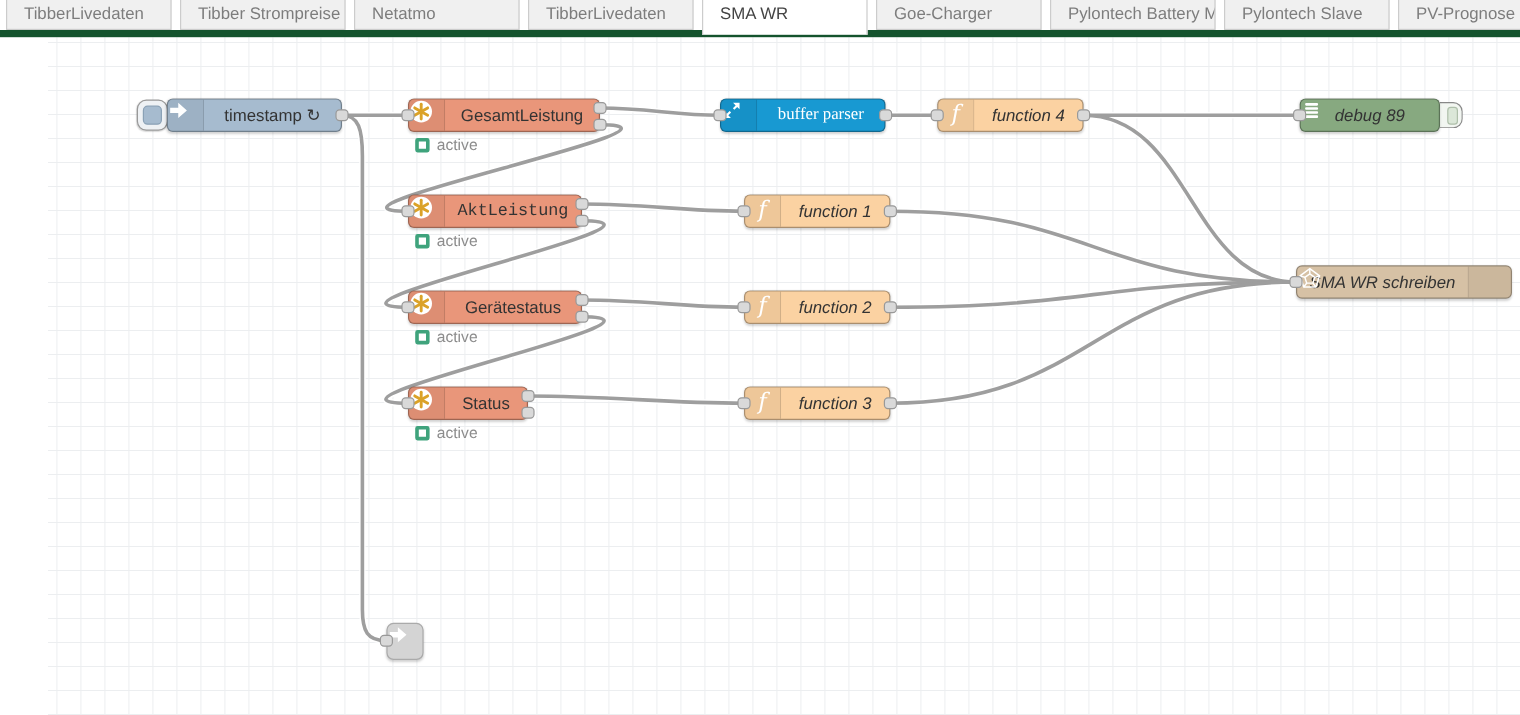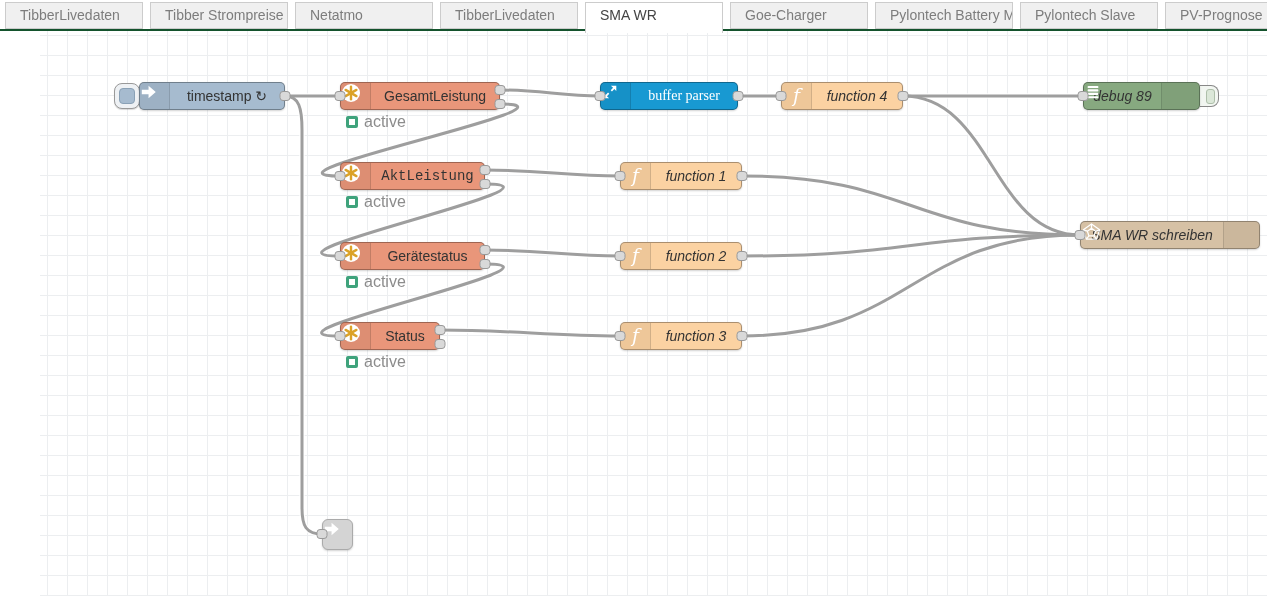--- a/index.html
+++ b/index.html
@@ -2,21 +2,21 @@
 <html><head>
 <meta charset="utf-8">
 <style>
   * { box-sizing: border-box; margin: 0; padding: 0; }
   html,body { width: 1267px; height: 596px; overflow: hidden;
     font-family: "Liberation Sans", sans-serif; background: #fff; }
   #app { position: relative; width: 1267px; height: 596px; }
 
   
   .tabbar { position: absolute; top:0; left:0; width:100%; height:31px;
-    background:#fff; border-bottom:2px solid #14532d; display:flex;
+    background:#fff; border-bottom:6px solid #14532d; display:flex;
     align-items:flex-end; padding-left:5px; z-index:10; }
   .tab { flex:0 0 138px; width:138px; height:27px; margin-right:7px;
     background:#f0f0f0; border:1px solid #ccc; border-bottom:1px solid #ccc;
     color:#7d7d7d; font-size:14px; line-height:25px; padding:0 14px;
     white-space:nowrap; overflow:hidden; cursor:pointer; }
   .tab.active { height:31px; margin-bottom:-4px; background:#fff;
     border-bottom:none; color:#444; font-weight:normal; z-index:12; position:relative; }
 
   
   .canvas { position:absolute; top:31px; left:0; width:1267px; height:565px;
@@ -41,21 +41,21 @@
   .node .label.white { color:#fff; }
   .icon-region { width:30px; display:flex; align-items:center; justify-content:center;
     background:rgba(0,0,0,.05); border-right:1px solid rgba(0,0,0,.12);
     border-radius:4px 0 0 4px; }
   .icon-region.right { border-right:none; border-left:1px solid rgba(0,0,0,.12);
     border-radius:0 4px 4px 0; }
   .n-inject  { background:#a6bbcf; }
   .n-salmon  { background:#e9967a; }
   .n-blue    { background:#1899d2;font-family:Liberation Serif, serif; }
   .n-func    { background:#fbd2a2; }
-  .n-debug   { background:#87a980; }
+  .n-debug   { background:#87a980;flex-direction:column; }
   .n-write   { background:#d6c1a5; }
   .n-link    { background:#d4d4d4; border-color:#aaa; width:31px; height:31px;
     align-items:center; justify-content:center; border-radius:6px; }
 
   .ficon { font-family:"DejaVu Serif", serif; font-style:italic; font-size:19px;
     color:#fff; line-height:1; padding-bottom:2px; }
 
   
   .inject-btn { position:absolute; width:26px; height:26px; background:#eef1f4;
     border:1px solid #999; border-radius:8px; display:flex; align-items:center;
@@ -70,21 +70,21 @@
     display:flex; align-items:center; justify-content:flex-end; padding-right:3px;
     cursor:pointer; z-index:1; }
   .debug-toggle .inner { width:9px; height:15px; background:#dbe7d8;
     border:1px solid #aebfaa; border-radius:3px; }
 
   
   .status-row { position:absolute; display:flex; align-items:center; gap:6px;
     z-index:2; }
   .status-square { width:12px; height:12px; border:3px solid #3fa37c;
     border-radius:2px; background:#fff; }
-  .status-text { font-size:16px; color:#8c8c8c; }
+  .status-text { font-size:13px; color:#8c8c8c; }
 </style>
 </head>
 <body>
 
 <div id="app">
 
   <div class="tabbar">
     <div class="tab">TibberLivedaten</div>
     <div class="tab">Tibber Strompreise</div>
     <div class="tab">Netatmo</div>

